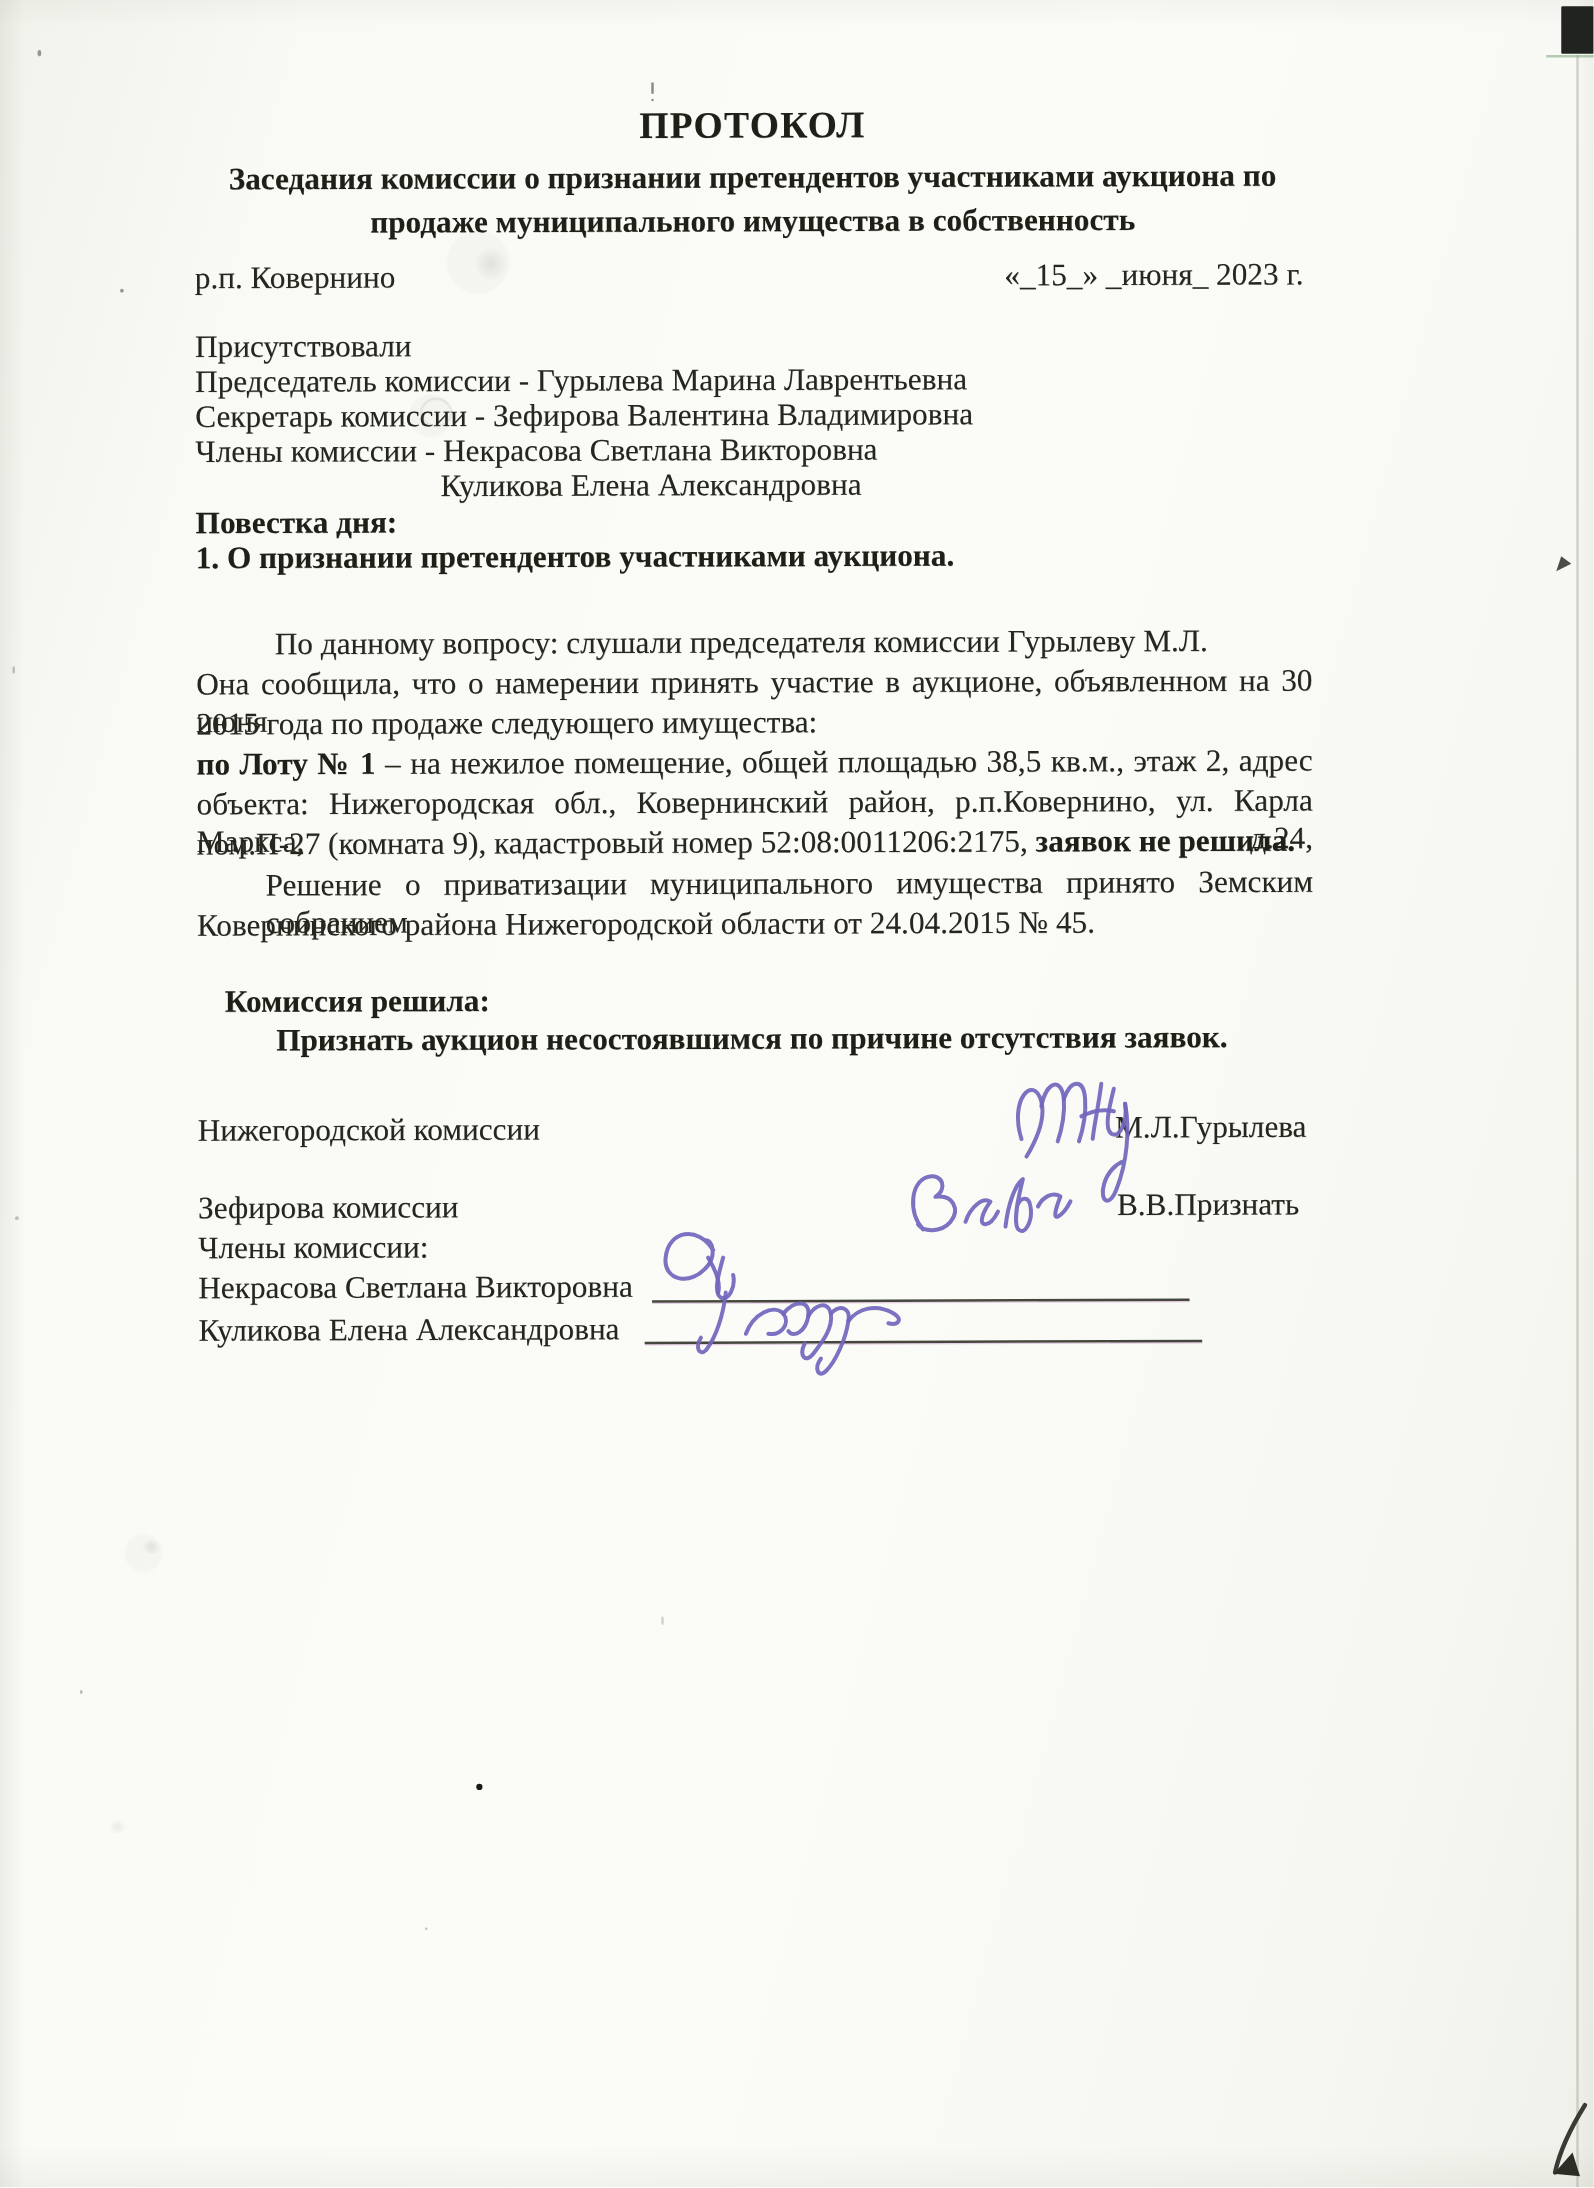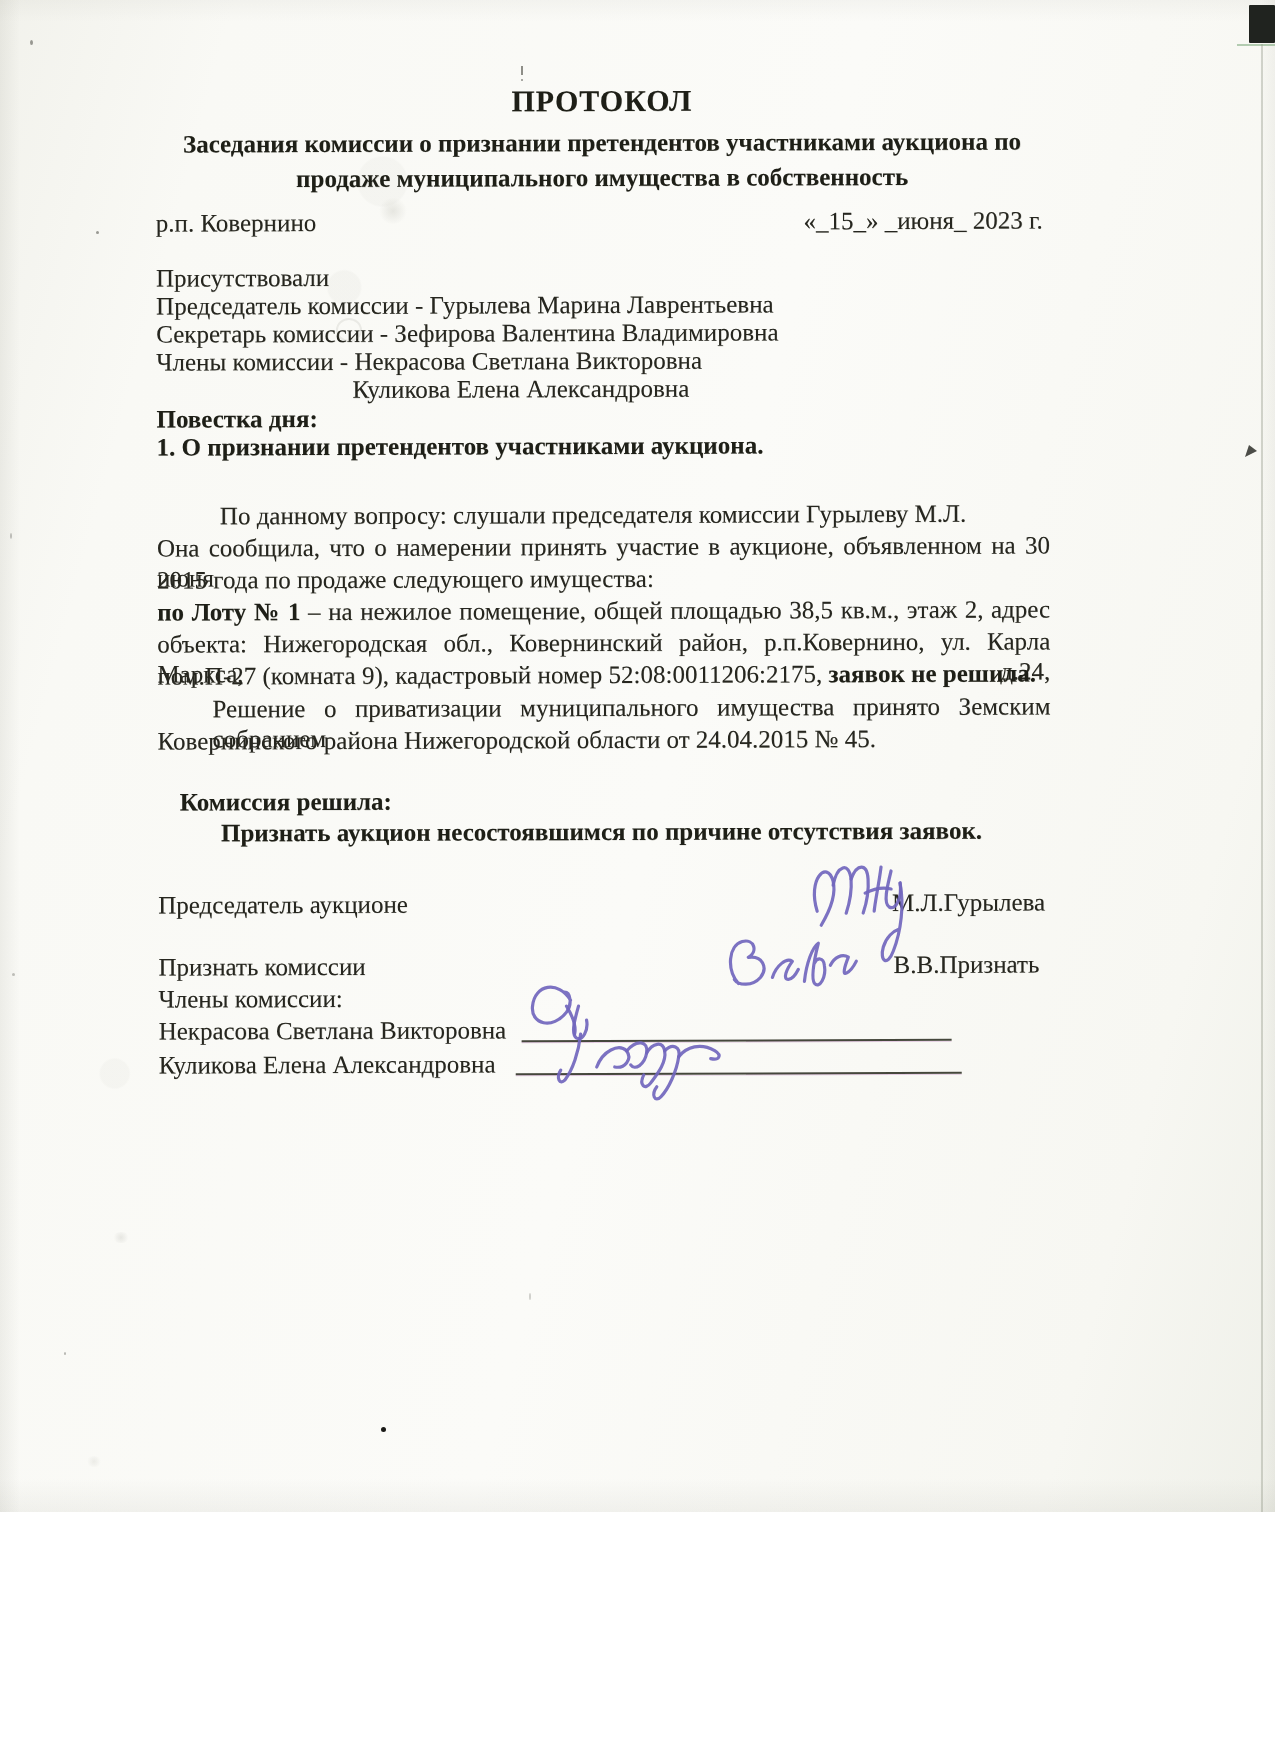--- a/index.html
+++ b/index.html
@@ -3,21 +3,21 @@
 <meta charset="utf-8">
 <style>
   :root{
     --paper:#f8f8f4;
     --text:#26261f;
     --ink:#7166bd;
   }
   html,body{margin:0;padding:0;background:#ffffff;}
   .page{
     position:relative;
-    width:1275px;height:1512px;
+    width:1275px;height:1750px;
     overflow:hidden;
     background:
       radial-gradient(circle at 30% 12%, rgba(150,150,138,0.05) 0 24px, transparent 26px),
       radial-gradient(circle at 27% 19%, rgba(150,150,138,0.06) 0 16px, transparent 18px),
       radial-gradient(circle at 9% 71%, rgba(150,150,138,0.05) 0 14px, transparent 16px),
       linear-gradient(90deg, rgba(125,125,112,0.10), transparent 20px),
       linear-gradient(270deg, rgba(125,125,112,0.07), transparent 16px),
       linear-gradient(0deg, rgba(125,125,112,0.08), transparent 34px),
       linear-gradient(180deg, rgba(125,125,112,0.06), transparent 22px),
       linear-gradient(105deg, #f2f2ec 0%, #f9f9f5 14%, #fbfbf8 52%, #f7f7f2 86%, #eff0e9 100%);
@@ -81,25 +81,25 @@
       <span class="bold">заявок не решила.</span>
     </div>
 
     <div class="line just" style="top:693px;padding-left:55px;box-sizing:border-box;">Решение о приватизации муниципального имущества принято Земским собранием</div>
     <div class="line" style="top:725px;">Ковернинского  района Нижегородской области от  24.04.2015  № 45.</div>
 
     <div class="line bold" style="top:786px;padding-left:22px;box-sizing:border-box;">Комиссия решила:</div>
     <div class="line bold" style="top:817px;padding-left:63px;box-sizing:border-box;">Признать аукцион  несостоявшимся по причине отсутствия заявок.</div>
 
     <div class="line row" style="top:889px;padding-right:6px;box-sizing:border-box;">
-      <span>Председатель аукционе</span>
+      <span>Нижегородской комиссии</span>
       <span>М.Л.Гурылева</span>
     </div>
     <div class="line row" style="top:951px;padding-right:12px;box-sizing:border-box;">
-      <span>Признать комиссии</span>
+      <span>Зефирова комиссии</span>
       <span>В.В.Признать</span>
     </div>
     <div class="line" style="top:983px;">Члены комиссии:</div>
     <div class="line" style="top:1015px;">Некрасова Светлана Викторовна</div>
     <div class="line" style="top:1049px;">Куликова Елена Александровна</div>
 
     <div class="sig-line" style="left:363px;top:1040px;width:430px;"></div>
     <div class="sig-line" style="left:357px;top:1073px;width:446px;"></div>
 
     <svg class="sig" style="left:645px;top:850px;" width="130" height="138" viewBox="0 0 130 138">

